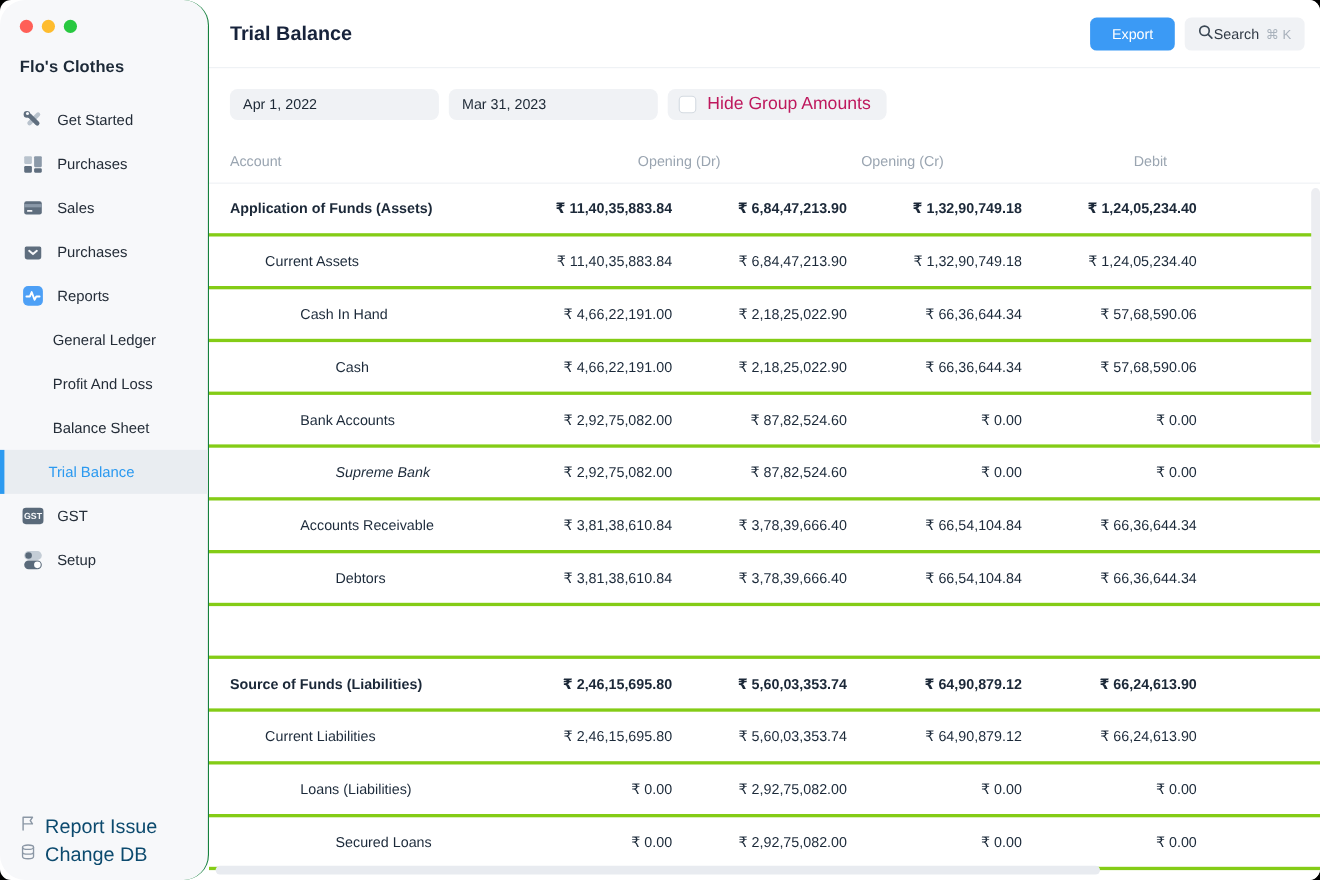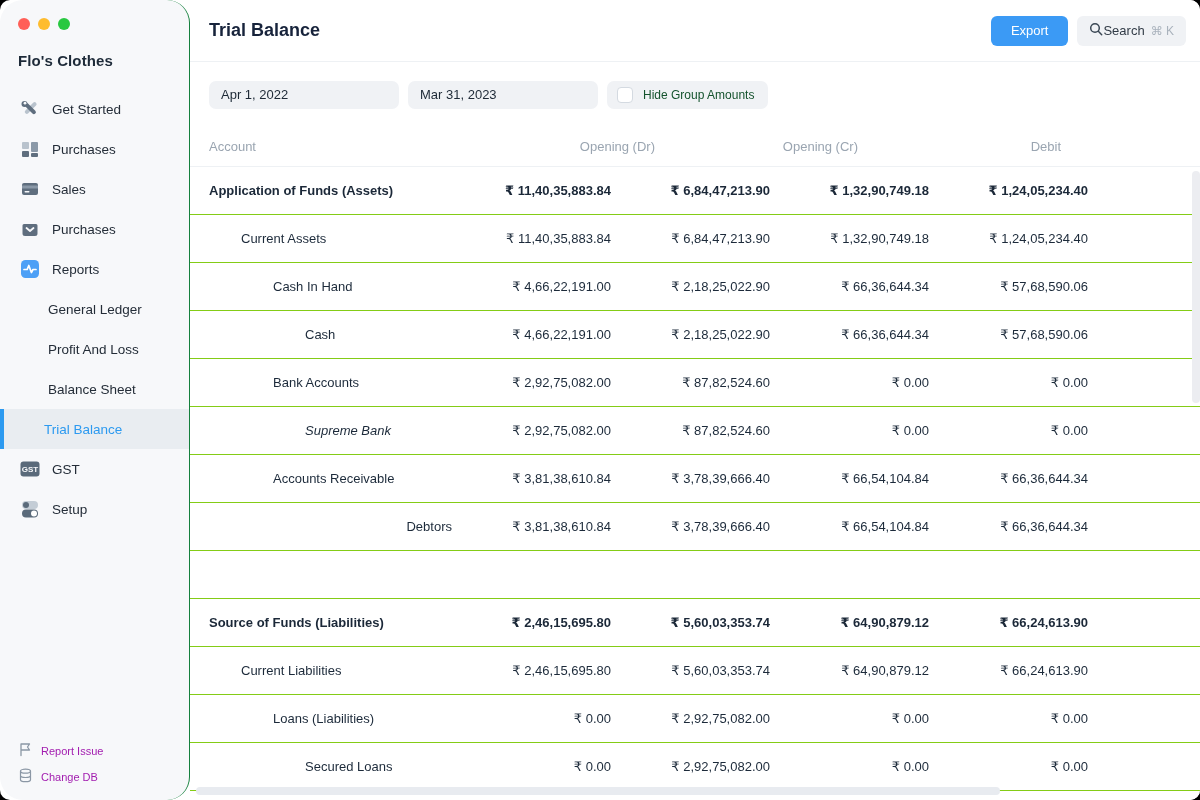--- a/index.html
+++ b/index.html
@@ -15,49 +15,49 @@
   .nav{margin-top:20px;}
   .nav-item{height:40px;display:flex;align-items:center;gap:12px;padding-left:16px;cursor:pointer;box-sizing:border-box;border-left:4px solid transparent;}
   .nav-item .icon{width:20px;height:20px;display:flex;align-items:center;justify-content:center;flex:0 0 20px;}
   .nav-item .lbl{font-size:13.5px;color:#242d38;}
   .nav-sub{padding-left:44px;}
   .nav-item.active{background:#e9edf1;border-left:4px solid #2c9af0;padding-left:12px;}
   .nav-item.active .lbl{color:#2c9af0;}
   .nav-item.active.nav-sub{padding-left:40px;}
   .side-footer{position:absolute;left:0;bottom:10px;width:100%;}
   .foot-item{height:26px;display:flex;align-items:center;gap:8px;padding-left:18px;cursor:pointer;}
-  .foot-item .lbl{font-size:11px;color:#a21caf;}
+  .foot-item .lbl{font-size:18px;color:#0c4a6e;}
 
   
   .main{position:relative;flex:1;min-width:0;background:#fff;overflow:hidden;}
   .main-header{height:62px;border-bottom:1px solid #eef1f4;display:flex;align-items:center;justify-content:space-between;padding:0 14px 0 19px;box-sizing:border-box;}
   .page-title{font-size:18px;font-weight:700;color:#17233b;}
   .header-actions{display:flex;align-items:flex-end;gap:9px;}
   .btn-export{background:#3b9af5;color:#fff;font-size:13px;font-weight:500;border:none;border-radius:6px;height:30px;padding:0 20px;cursor:pointer;font-family:inherit;}
   .btn-search{background:#f0f2f5;border:none;border-radius:6px;height:30px;display:flex;align-items:center;gap:0;padding:0 12px;cursor:pointer;font-family:inherit;}
   .btn-search .s-lbl{font-size:13px;color:#313b46;}
   .btn-search .s-kbd{font-size:12px;color:#a9b2bc;margin-left:6px;}
 
   
   .filters{height:65px;display:flex;align-items:center;gap:9px;padding-left:19px;box-sizing:border-box;}
   .pill{background:#f0f2f5;border-radius:7px;height:28px;display:flex;align-items:center;box-sizing:border-box;}
   .date-input{width:190px;padding-left:12px;font-size:13px;color:#1d2936;cursor:text;}
   .chk-pill{padding:0 14px 0 10px;gap:10px;cursor:pointer;}
   .checkbox{width:16px;height:16px;background:#fff;border:1px solid #d4dae1;border-radius:4px;box-sizing:border-box;}
-  .chk-lbl{font-size:12px;color:#14532d;}
+  .chk-lbl{font-size:16px;color:#be185d;}
 
   
   .table{width:100%;}
   .thead{display:flex;height:40px;align-items:center;padding-left:19px;border-bottom:1px solid #eef1f4;box-sizing:border-box;gap:44px;}
   .thead .cell{font-size:13px;color:#9aa5b1;}
   .cell{box-sizing:border-box;white-space:nowrap;overflow:hidden;}
   .acct{flex:0 0 243px;text-align:left;}
   .num{flex:0 0 159px;text-align:right;}
   .clipcol{flex:0 0 190px;text-align:left;padding-left:92px;}
-  .trow{display:flex;height:48px;align-items:center;padding-left:19px;border-bottom:1px solid #84cc16;box-sizing:border-box;}
+  .trow{display:flex;height:48px;align-items:center;padding-left:19px;border-bottom:3px solid #84cc16;box-sizing:border-box;}
   .trow .cell{font-size:13px;color:#1c2a3a;}
   .trow.bold .cell{font-weight:700;color:#1b2838;}
 
   
   .vscroll{position:absolute;right:0;top:171px;width:8px;height:232px;background:#ecedf1;border-radius:4px;}
   .hscroll{position:absolute;left:6px;top:787px;width:804px;height:8px;background:#e8ebf0;border-radius:4px;}
 </style>
 </head>
 <body>
 
@@ -267,21 +267,21 @@
           </div>
           <div class="trow">
             <div class="cell acct" style="padding-left: 64px;">Accounts Receivable</div>
             <div class="cell num">₹ 3,81,38,610.84</div>
             <div class="cell num">₹ 3,78,39,666.40</div>
             <div class="cell num">₹ 66,54,104.84</div>
             <div class="cell num">₹ 66,36,644.34</div>
             <div class="cell clipcol"></div>
           </div>
           <div class="trow">
-            <div class="cell acct" style="padding-left: 96px; text-align: right;">Debtors</div>
+            <div class="cell acct" style="padding-left: 96px;">Debtors</div>
             <div class="cell num">₹ 3,81,38,610.84</div>
             <div class="cell num">₹ 3,78,39,666.40</div>
             <div class="cell num">₹ 66,54,104.84</div>
             <div class="cell num">₹ 66,36,644.34</div>
             <div class="cell clipcol"></div>
           </div>
           <div class="trow empty">
             <div class="cell acct" style="padding-left: 0px;"></div>
             <div class="cell num"></div>
             <div class="cell num"></div>

